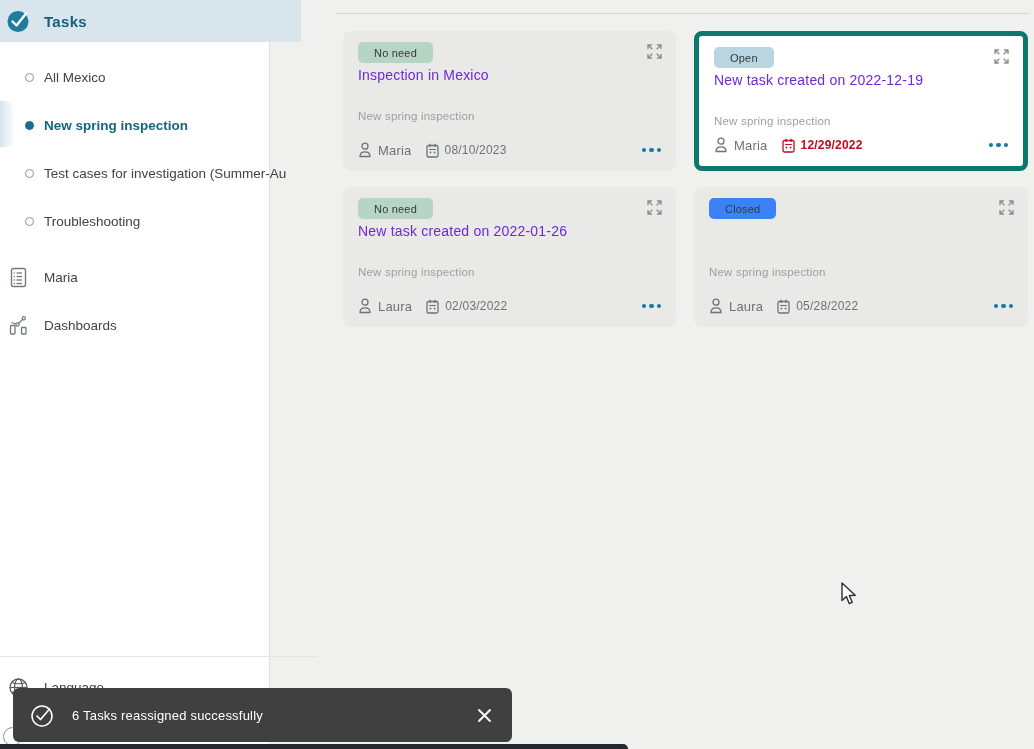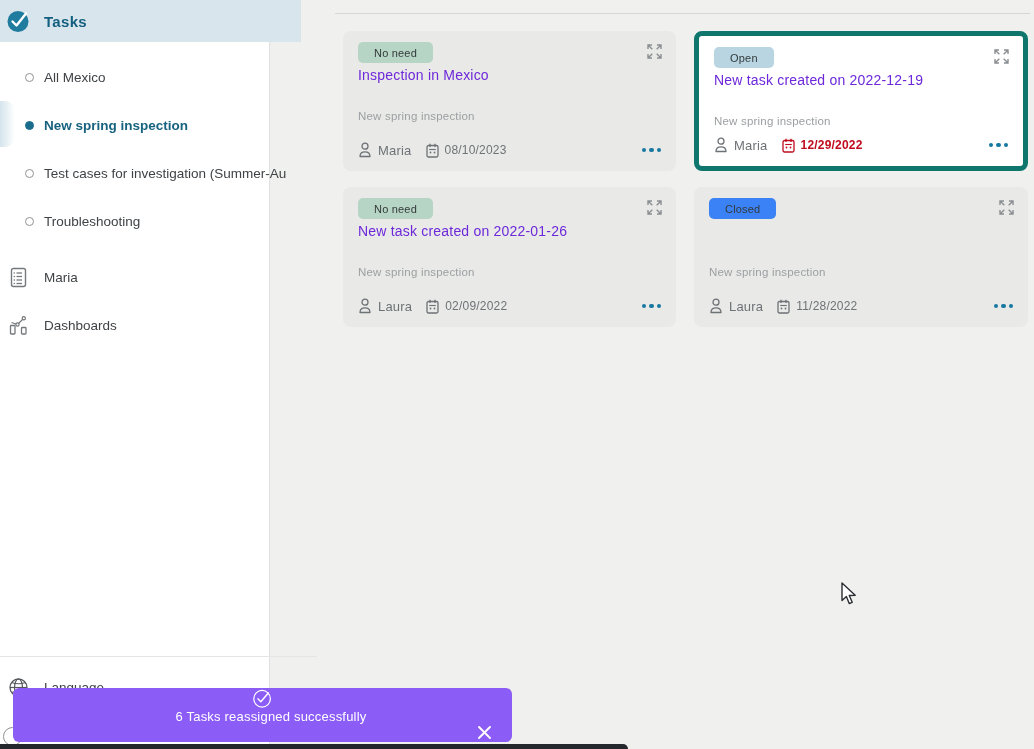--- a/index.html
+++ b/index.html
@@ -57,22 +57,22 @@
   .card .date-group { display:flex; align-items:center; margin-left:14px; }
   .card .date-group.overdue { font-weight:bold; }
   .card .date { font-size:12px; margin-left:6px; letter-spacing:.2px; }
   .card .dots { margin-left:auto; display:flex; gap:3px; cursor:pointer;
     padding:4px 2px; }
   .card .dots i { width:4.5px; height:4.5px; border-radius:50%;
     background:#1778a0; display:block; }
 
   
   .toast { position:absolute; left:13px; top:688px; width:499px; height:54px;
-    background:#8b5cf6; border-radius:6px; display:flex; align-items:center;
-    padding:0 17px; z-index:30;flex-direction:column; }
+    background:#404040; border-radius:6px; display:flex; align-items:center;
+    padding:0 17px; z-index:30; }
   .toast .msg { color:#ffffff; font-size:13px; margin-left:17px;
     letter-spacing:.2px; }
   .toast .close { margin-left:auto; width:22px; height:22px; cursor:pointer;
     display:flex; align-items:center; justify-content:center; }
   .toast-partial { position:absolute; left:0; top:744px; width:628px; height:10px;
     background:#24282c; border-top-right-radius:5px; z-index:29; }
 
   .cursor { position:absolute; left:838px; top:581px; z-index:40; }
 </style>
 </head>
@@ -250,21 +250,21 @@
         <span class="name">Laura</span>
         <span class="date-group" style="color: rgb(109, 114, 118);">
           <svg width="13" height="15" viewBox="0 0 13 15">
             <rect x="1" y="2.5" width="11" height="11.5" rx="1.5" fill="none" stroke="currentColor" stroke-width="1.3"></rect>
             <line x1="4" y1="0.8" x2="4" y2="4" stroke="currentColor" stroke-width="1.3"></line>
             <line x1="9" y1="0.8" x2="9" y2="4" stroke="currentColor" stroke-width="1.3"></line>
             <line x1="3.2" y1="6.5" x2="9.8" y2="6.5" stroke="currentColor" stroke-width="1.1"></line>
             <circle cx="4.5" cy="9.5" r="0.9" fill="currentColor"></circle>
             <circle cx="8.5" cy="9.5" r="0.9" fill="currentColor"></circle>
           </svg>
-          <span class="date">02/09/2022</span>
+          <span class="date">02/03/2022</span>
         </span>
         <span class="dots">
             <i></i>
             <i></i>
             <i></i>
           </span>
       </div>
     </div>
 
     <div class="card" style="left:376px; top:187px; width:334px;">
@@ -286,21 +286,21 @@
         <span class="name">Laura</span>
         <span class="date-group" style="color: rgb(109, 114, 118);">
           <svg width="13" height="15" viewBox="0 0 13 15">
             <rect x="1" y="2.5" width="11" height="11.5" rx="1.5" fill="none" stroke="currentColor" stroke-width="1.3"></rect>
             <line x1="4" y1="0.8" x2="4" y2="4" stroke="currentColor" stroke-width="1.3"></line>
             <line x1="9" y1="0.8" x2="9" y2="4" stroke="currentColor" stroke-width="1.3"></line>
             <line x1="3.2" y1="6.5" x2="9.8" y2="6.5" stroke="currentColor" stroke-width="1.1"></line>
             <circle cx="4.5" cy="9.5" r="0.9" fill="currentColor"></circle>
             <circle cx="8.5" cy="9.5" r="0.9" fill="currentColor"></circle>
           </svg>
-          <span class="date">11/28/2022</span>
+          <span class="date">05/28/2022</span>
         </span>
         <span class="dots">
             <i></i>
             <i></i>
             <i></i>
           </span>
       </div>
     </div>
   </div>
 

